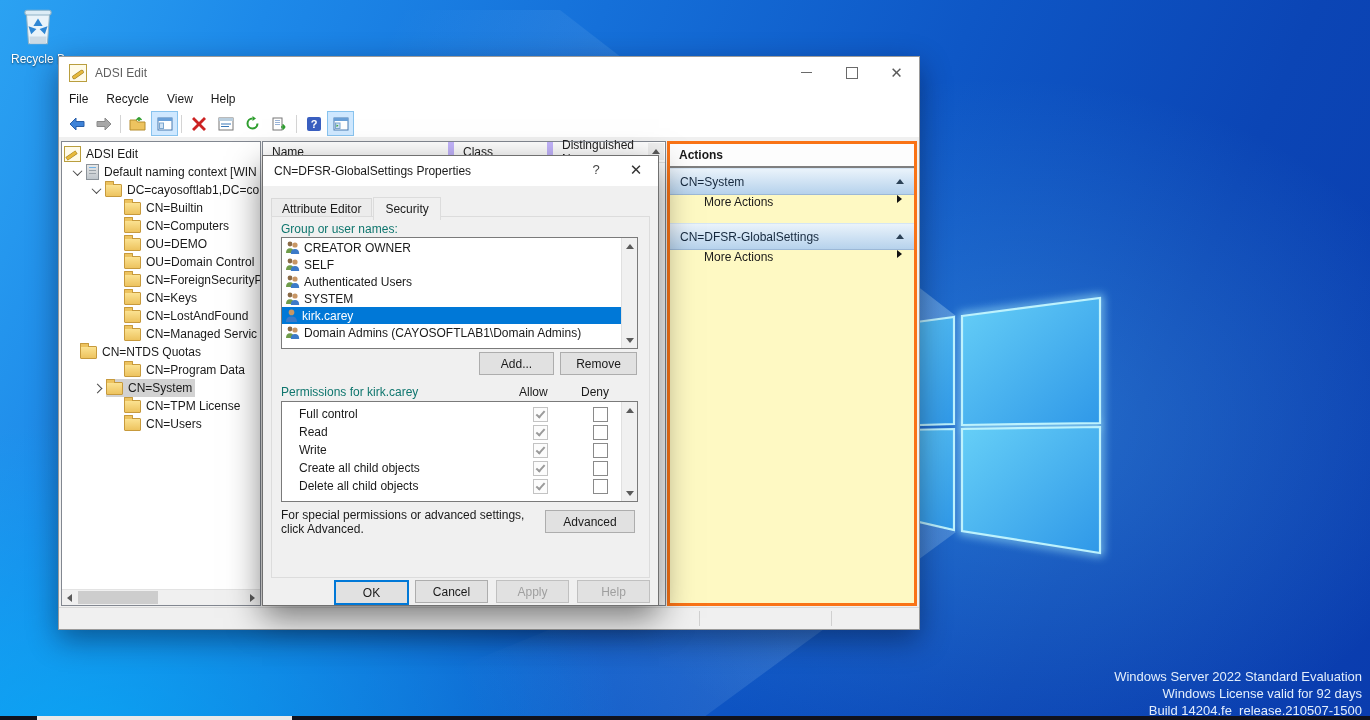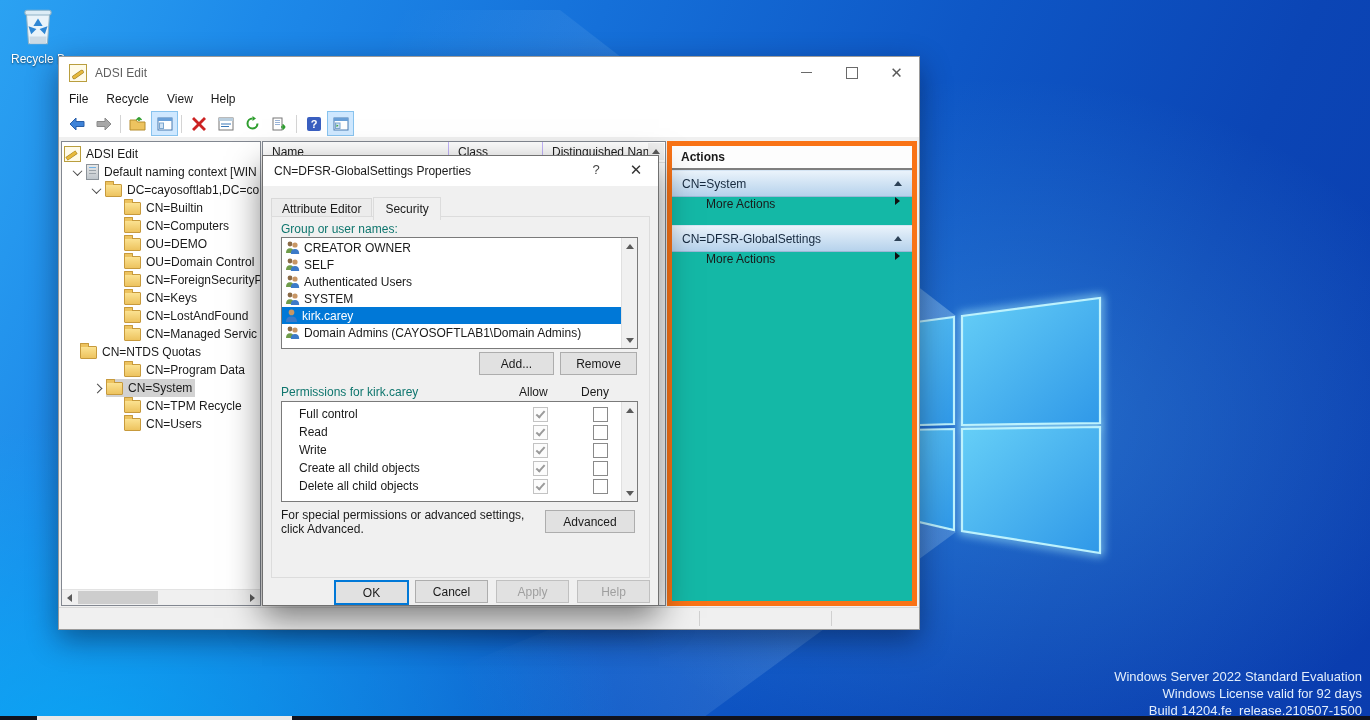--- a/index.html
+++ b/index.html
@@ -66,24 +66,24 @@
   .hscroll{position:absolute;left:0;right:0;bottom:0;height:15px;background:#f0f0f0;border-top:1px solid #e3e3e3;}
   .harrow{position:absolute;top:0;width:15px;height:15px;display:flex;align-items:center;justify-content:center;}
   .tri-l{width:0;height:0;border-top:4px solid transparent;border-bottom:4px solid transparent;border-right:5px solid #5a5a5a;}
   .tri-r{width:0;height:0;border-top:4px solid transparent;border-bottom:4px solid transparent;border-left:5px solid #5a5a5a;}
   .tri-u{width:0;height:0;border-left:4px solid transparent;border-right:4px solid transparent;border-bottom:5px solid #5a5a5a;}
   .tri-d{width:0;height:0;border-left:4px solid transparent;border-right:4px solid transparent;border-top:5px solid #5a5a5a;}
   .hthumb{position:absolute;left:16px;top:1px;width:80px;height:13px;background:#cdcdcd;}
   
   .list-pane{position:absolute;left:203px;top:4px;width:402px;bottom:2px;background:#fff;border:1px solid #828790;}
   .lhead{display:flex;height:20px;border-bottom:1px solid #e5e5e5;align-items:center;}
-  .lcol{padding-left:9px;border-right:1px solid #c4b5fd;height:20px;display:flex;align-items:center;color:#222;}
+  .lcol{padding-left:9px;border-right:6px solid #c4b5fd;height:20px;display:flex;align-items:center;color:#222;}
   .vup{position:absolute;right:1px;top:1px;width:16px;height:17px;background:#f0f0f0;display:flex;align-items:center;justify-content:center;}
   
-  .actions-pane{position:absolute;left:608px;top:4px;right:2px;bottom:2px;background:#14b8a6;border:5px solid #f97316;}
+  .actions-pane{position:absolute;left:608px;top:4px;right:2px;bottom:2px;background:#fef9c3;border:3px solid #f97316;}
   .ahead{height:22px;display:flex;align-items:center;padding-left:9px;font-weight:bold;background:#fdfdfd;
        border-bottom:2px solid #7f7f7f;}
   .asec{height:25px;background:linear-gradient(#eaf3fb,#b6d2ec);border-top:1px solid #d5e5f4;
        border-bottom:1px solid #9cb8d6;display:flex;align-items:center;padding:0 10px;color:#16293e;}
   .asec .tri-up{margin-left:auto;width:0;height:0;border-left:4px solid transparent;border-right:4px solid transparent;border-bottom:5px solid #2c4156;}
   .amore{height:28px;display:flex;padding:0 12px 0 34px;color:#1a1a1a;}
   .amore .tri-sub{margin-left:auto;width:0;height:0;border-top:4px solid transparent;border-bottom:4px solid transparent;border-left:5px solid #111;}
   
   .dlg{position:absolute;left:262px;top:155px;width:395px;height:449px;background:#f0f0f0;
        border:1px solid #707070;box-shadow:0 12px 32px rgba(0,0,0,.5);}
@@ -348,21 +348,21 @@
             <span class="chev right"></span>
           </span>
         <span class="hlwrap sel">
           <span class="ticon folder"></span>
           <span>CN=System</span>
         </span>
         </div>
       <div class="trow" style="padding-left:44px">
         <span class="chevslot"></span>
           <span class="ticon folder"></span>
-        <span>CN=TPM Recycle</span>
+        <span>CN=TPM License</span>
         </div>
       <div class="trow" style="padding-left:44px">
         <span class="chevslot"></span>
           <span class="ticon folder"></span>
         <span>CN=Users</span>
         </div>
       <div class="hscroll">
         <div class="harrow" style="left:0">
             <span class="tri-l"></span>
           </div>

